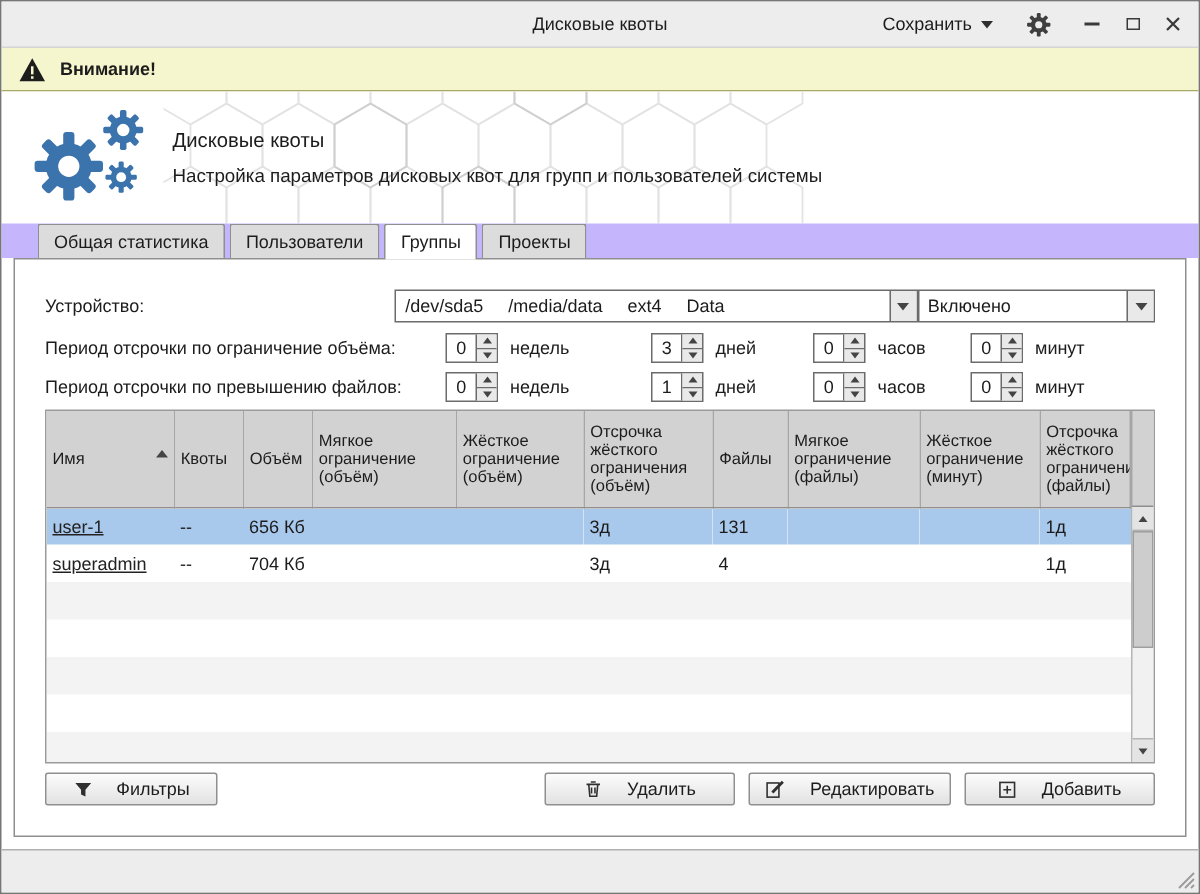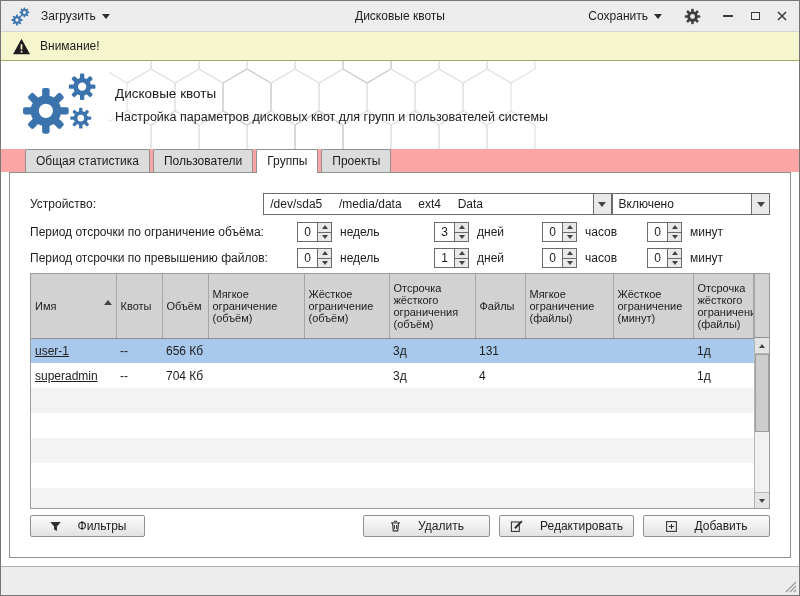--- a/index.html
+++ b/index.html
@@ -13,32 +13,32 @@
   .tb-right{margin-left:auto;display:flex;align-items:center;}
   .tb-btn{display:flex;align-items:center;gap:6px;background:none;border:none;font:inherit;color:#1c1c1c;cursor:pointer;padding:2px 4px;}
   .caret{width:0;height:0;border-left:4px solid transparent;border-right:4px solid transparent;border-top:5px solid #2e2e2e;display:inline-block;}
   .tb-gear{margin:0 16px 0 18px;display:flex;align-items:center;}
   .winctl{display:flex;align-items:center;gap:13px;margin-left:4px;}
   .wc{width:14px;height:14px;display:flex;align-items:center;justify-content:center;cursor:pointer;}
   .min-bar{width:10px;height:2px;background:#3a3a3a;}
   .max-box{width:9px;height:8px;border:1.5px solid #3a3a3a;box-sizing:border-box;}
 
   
-  .warnbar{flex:0 0 28px;background:#f6f6ce;border-bottom:1px solid #a8a868;display:flex;align-items:center;gap:9px;padding:0 11px;}
+  .warnbar{flex:0 0 28px;background:#f6f6ce;border-bottom:1px solid #a8a868;display:flex;align-items:center;gap:9px;padding:0 11px;font-weight:bold;}
 
   
   .headerband{flex:0 0 88px;background:#fff;position:relative;overflow:hidden;display:flex;align-items:center;}
   .hex-bg{position:absolute;left:108px;top:0;}
   .hdr-icon{margin-left:20px;position:relative;z-index:1;display:flex;align-items:center;}
   .hdr-text{margin-left:18px;position:relative;z-index:1;}
   .hdr-title{font-size:13.5px;margin-bottom:9px;}
   .hdr-sub{font-size:12.5px;}
 
   
-  .tabs{flex:0 0 23px;display:flex;align-items:flex-end;padding-left:24px;background:#fca5a5;position:relative;z-index:3;}
+  .tabs{flex:0 0 23px;display:flex;align-items:flex-end;padding-left:24px;background:#c4b5fd;position:relative;z-index:3;}
   .tab{padding:4px 10px;border:1px solid #8f8f8f;border-bottom:none;border-radius:2px 2px 0 0;background:#dcdcdc;margin-right:3px;cursor:pointer;white-space:nowrap;}
   .tab.active{background:#fff;margin-bottom:-1px;padding-bottom:5px;position:relative;z-index:4;}
 
   
   .panel{flex:1;margin:0 8px 8px;border:1px solid #8f8f8f;background:#fff;display:flex;flex-direction:column;padding:20px;min-height:0;}
   .frow{display:flex;align-items:center;flex:0 0 22px;margin-bottom:6px;}
   .frow.grace{margin-bottom:4px;}
   .lbl-device{width:237px;}
   .lbl-grace{width:267px;}
 
@@ -103,36 +103,20 @@
       <rect x="10.2" y="1" width="3.6" height="22" rx="1" transform="rotate(90 12 12)"></rect>
       <rect x="10.2" y="1" width="3.6" height="22" rx="1" transform="rotate(135 12 12)"></rect>
       <circle cx="12" cy="12" r="7.4"></circle>
     </g>
   </defs>
 </svg>
 
 <div class="window">
 
   <div class="titlebar">
-    <div class="tb-left">
-      <span style="display:flex;">
-        <svg width="19" height="19" viewBox="0 0 38 38">
-          <g fill="#3b73ad">
-            <use href="#gearG" transform="translate(0,14)"></use>
-            <use href="#gearG" transform="translate(16,0) scale(0.9)"></use>
-          </g>
-          <circle cx="12" cy="26" r="3.4" fill="#ededed"></circle>
-          <circle cx="26.8" cy="10.8" r="3.1" fill="#ededed"></circle>
-        </svg>
-      </span>
-      <button class="tb-btn">
-        <span>Загрузить</span>
-        <span class="caret"></span>
-      </button>
-    </div>
     <div class="tb-title">Дисковые квоты</div>
     <div class="tb-right">
       <button class="tb-btn">
         <span>Сохранить</span>
         <span class="caret"></span>
       </button>
       <span class="tb-gear">
         <svg width="17" height="17" viewBox="0 0 24 24">
           <use href="#gearG" fill="#3f3f3f"></use>
           <circle cx="12" cy="12" r="3.4" fill="#ededed"></circle>

